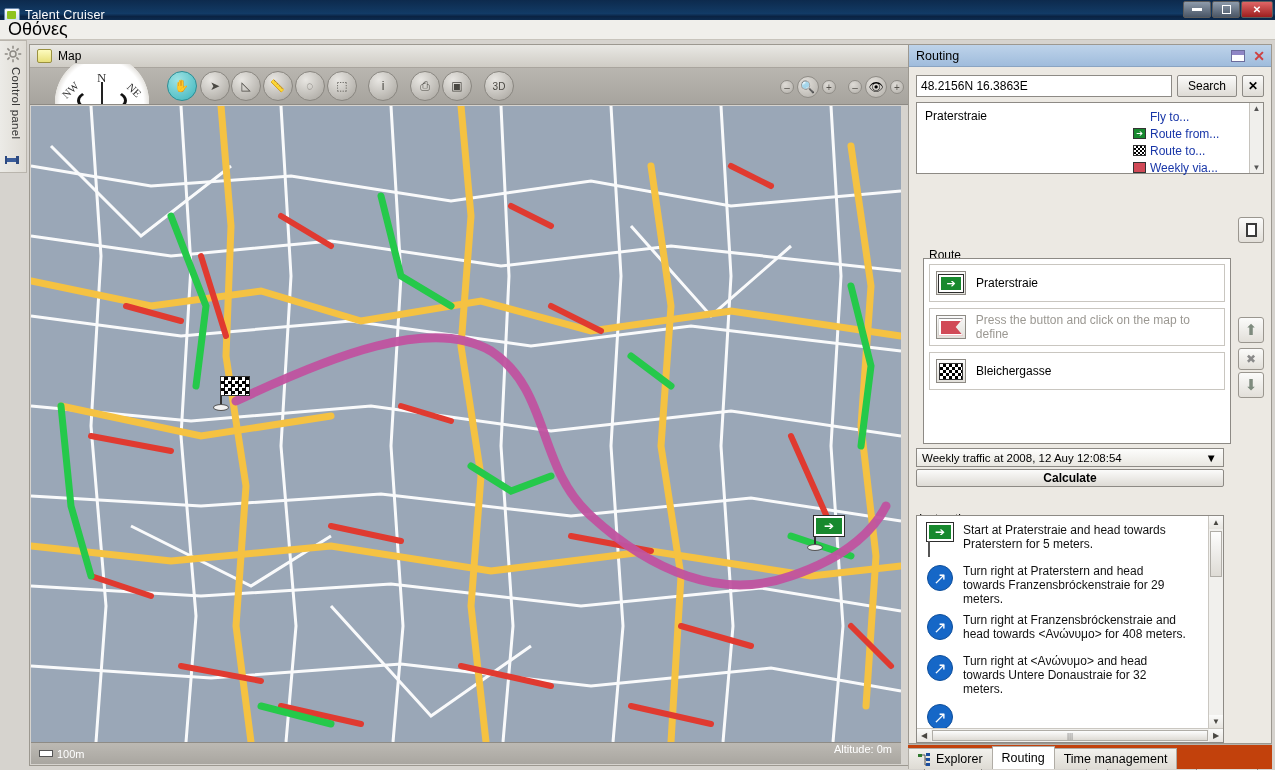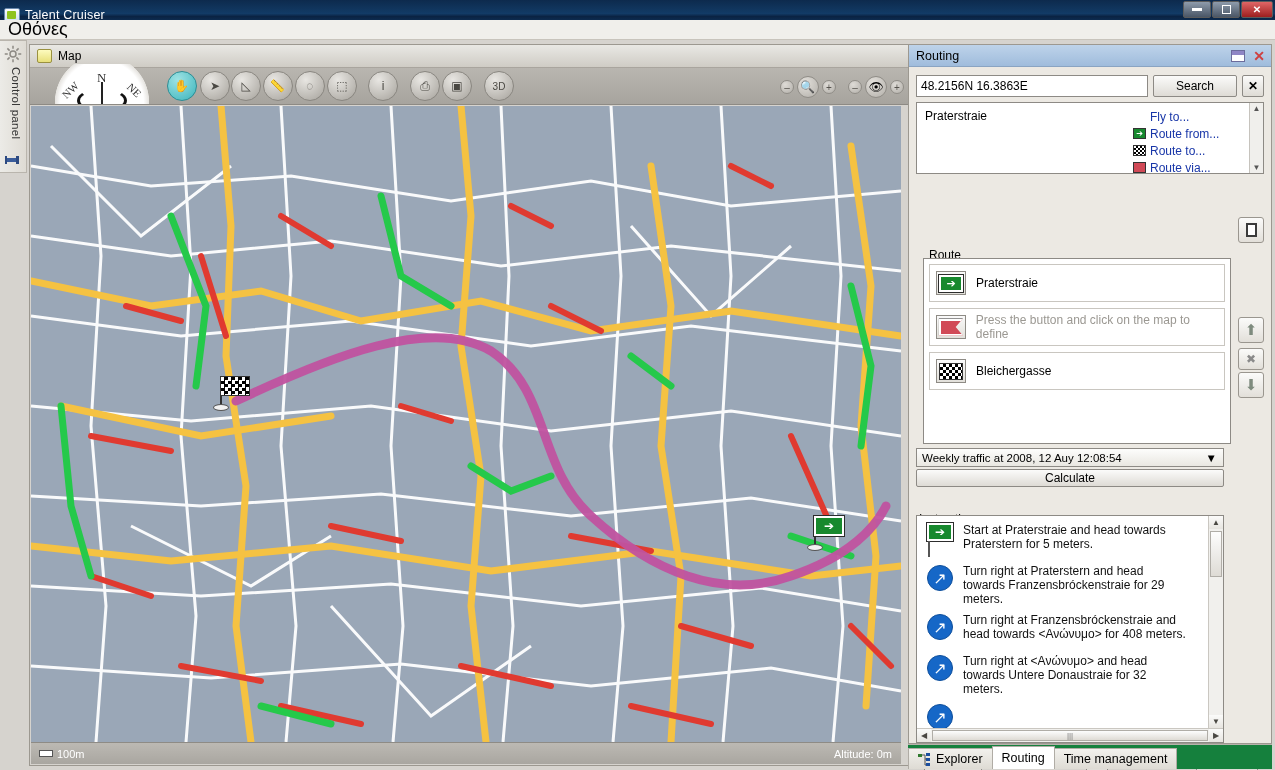--- a/index.html
+++ b/index.html
@@ -79,21 +79,21 @@
     border:1px solid #908d87; font-size:10px; color:#55524d;
     display:flex; align-items:center; justify-content:center; }
   .zc-big { width:22px; height:22px; border-radius:50%;
     background:radial-gradient(circle at 35% 30%, #e4e1dc, #b2afa9);
     border:1px solid #908d87; display:flex; align-items:center; justify-content:center; font-size:12px;}
 
   #mapcanvas { position:absolute; left:1px; top:61px; width:870px; height:636px;
     background:#9aa7b7; overflow:hidden; }
   #mapstatus { position:absolute; left:1px; bottom:1px; width:870px; height:22px;
     background:linear-gradient(to bottom,#bcb9b3,#a9a6a0); border-top:1px solid #8e8b85;
-    display:flex; align-items:center; color:#fff; font-size:11px; }
+    display:flex; color:#fff; font-size:11px; }
   #mapstatus .scale { margin-left:8px; display:flex; align-items:center; gap:4px; }
   #mapstatus .scalebar { width:14px; height:7px; background:#fff; border:1px solid #555;
     position:relative; }
   #mapstatus .alt { position:absolute; right:9px; }
 
   
   .marker { position:absolute; }
   .marker .pole { position:absolute; left:11px; top:8px; width:2px; height:24px; background:#333; }
   .marker .base { position:absolute; left:4px; top:28px; width:16px; height:7px;
      background:#f2f2f2; border:1px solid #555; border-radius:50%; }
@@ -153,21 +153,21 @@
   .routeitem .rtext.placeholder { color:#9b9892; }
 
   .sidebtn { position:absolute; right:7px; width:26px; height:26px;
     background:linear-gradient(to bottom,#fbfbfa,#e2dfd9); border:1px solid #9a968f;
     border-radius:3px; display:flex; align-items:center; justify-content:center; color:#7d7a74; }
 
   #trafficsel { position:absolute; left:7px; top:403px; width:308px; height:19px;
     background:linear-gradient(to bottom,#fdfdfc,#e9e7e1); border:1px solid #8d8a85;
     display:flex; align-items:center; font-size:11.5px; padding-left:5px; }
   #trafficsel .caret { position:absolute; right:6px; }
-  #calcbtn { position:absolute; left:7px; top:424px; width:308px; height:18px; }
+  #calcbtn { position:absolute; left:7px; top:424px; width:308px; height:18px;font-weight:bold; }
 
   #instr-label { position:absolute; left:10px; top:453px; font-size:12px;margin-top:14px; }
   #instrbox { position:absolute; left:7px; top:470px; width:308px; height:228px;
     background:#fff; border:1px solid #8d8a85; overflow:hidden; }
   .instr-list { position:absolute; left:0; top:0; right:15px; bottom:14px; overflow:hidden; }
   .instr { display:flex; gap:8px; padding:7px 0 0 8px; }
   .instr .iicon { width:30px; flex:0 0 30px; position:relative; height:34px; }
   .instr .itext { font-size:12px; line-height:14px; color:#111; padding-right:21px; }
   .sign-start { position:absolute; left:2px; top:0; width:26px; height:18px; background:#17892e;
     border:2px solid #fff; outline:1px solid #2d2d2d; color:#fff; font-size:12px;
@@ -181,21 +181,21 @@
     border-left:1px solid #cac7c1; }
   .ib-hscroll { position:absolute; left:0; bottom:0; height:14px; right:0; background:#f1f0ed;
     border-top:1px solid #cac7c1; display:flex; align-items:center; }
 
   .scr-arrow { width:14px; height:13px; display:flex; align-items:center; justify-content:center;
     font-size:8px; color:#4a4843; background:linear-gradient(#fbfbfa,#e7e5e0); }
   .scr-thumb { background:linear-gradient(to bottom,#fdfdfd,#dedbd5); border:1px solid #b0ada7; }
 
   #bottombtns { position:absolute; left:7px; top:705px; width:350px; height:24px; }
   #tabsbar { position:absolute; left:908px; top:744px; width:364px; height:25px;
-    background:#15803d; border-top:1px solid #b7b3ac; display:flex; align-items:flex-end; }
+    background:#c2410c; border-top:1px solid #b7b3ac; display:flex; align-items:flex-end; }
   .ptab { height:21px; padding:0 9px; display:flex; align-items:center; gap:5px;
     font-size:12.5px; border:1px solid #b0aca5; border-bottom:none;
     background:linear-gradient(to bottom,#f2f1ed,#dedbd4); margin-right:-1px; }
   .ptab.active { background:#fff; height:23px; }
   .disabled { color:#a5a29c; }
 </style>
 </head>
 <body>
 
 <div id="titlebar">
@@ -389,42 +389,42 @@
   <div id="rt-head">
     <span class="t">Routing</span>
     <div class="btns">
       <div class="mini-restore"></div>
       <div class="mini-close">✕</div>
     </div>
   </div>
 
   <div class="field-row">
     <div class="txtinput" title="Search address or coordinates">48.2156N 16.3863E</div>
-    <div class="btn" style="width:84px">Search</div>
+    <div class="btn" style="width:60px">Search</div>
     <div class="btn sq">✕</div>
   </div>
 
   <div id="results">
     <div class="rname">Praterstraie</div>
     <div class="links">
       <div class="lk">
         <span style="width:13px"></span>
         <span>Fly to...</span>
       </div>
       <div class="lk">
         <span class="lkicon green">➔</span>
         <span>Route from...</span>
       </div>
       <div class="lk">
         <span class="lkicon chk"></span>
         <span>Route to...</span>
       </div>
       <div class="lk">
         <span class="lkicon red"></span>
-        <span>Route via...</span>
+        <span>Weekly via...</span>
       </div>
     </div>
     <div class="vscroll">
       <span>▲</span>
       <span>▼</span>
     </div>
   </div>
 
   <div class="sec-label" style="position:absolute; left:10px; top:196px;">Route</div>
 

